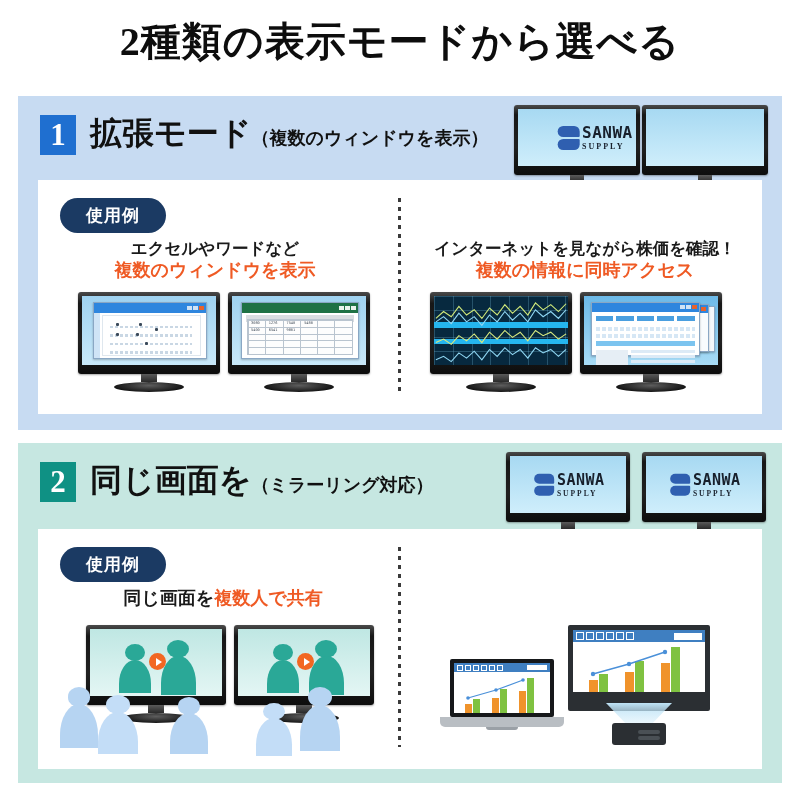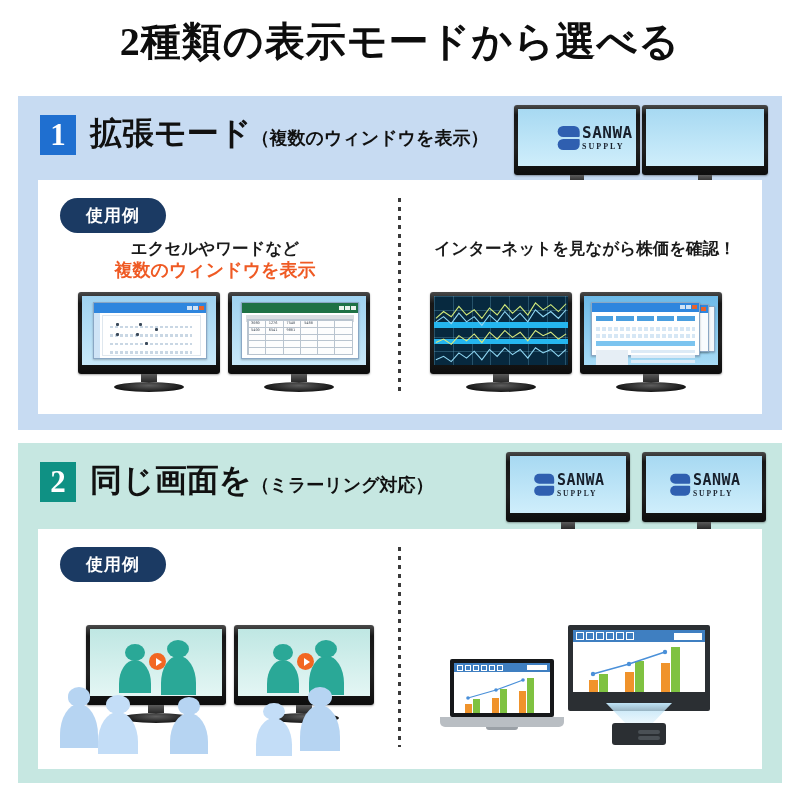--- a/index.html
+++ b/index.html
@@ -275,20 +275,21 @@
               </div>
             </div>
           </div>
           <div class="mon-neck" style="width:16px;height:8px;"></div>
           <div class="mon-base" style="width:70px;height:10px;"></div>
         </div>
       </div>
 
       <div class="caption" style="left:382px;top:58px;width:330px;">
         <span class="cap-black">インターネットを見ながら株価を確認！</span>
+        <span class="cap-orange">複数の情報に同時アクセス</span>
       </div>
 
       <div class="illus" style="left:392px;top:112px;width:310px;height:100px;">
 
         <div class="mon" style="position:absolute;left:0;top:0;">
           <div class="mon-bezel" style="width:142px;height:82px;">
             <div class="mon-screen">
               <div class="stock">
                 <div class="stock-grid"></div>
                 <div class="stock-band" style="top:38%;"></div>
@@ -393,20 +394,23 @@
             <div class="mon-base" style="width:62px;height:9px;"></div>
           </div>
         </div>
       </div>
     </div>
 
     <div class="card card-2">
       <div class="pill">使用例</div>
       <div class="dotted-div" style="left:360px;height:200px;"></div>
 
+      <div class="caption" style="left:30px;top:58px;width:310px;">
+        <span class="cap-inline c-blk">同じ画面を</span><span class="cap-inline c-org">複数人で共有</span>
+      </div>
 
       <div class="illus" style="left:22px;top:96px;width:330px;height:124px;">
 
         <div class="mon" style="position:absolute;left:26px;top:0;">
           <div class="mon-bezel" style="width:140px;height:80px;">
             <div class="mon-screen" style="background:linear-gradient(#bfe7e3,#e4f6f4);">
               <div class="person" style="left:22%;top:22%;width:24%;height:72%;">
                 <div class="head" style="left:18%;top:0;width:64%;height:36%;background:#2aa897;"></div>
                 <div class="body" style="left:0;top:33%;width:100%;height:70%;background:#2aa897;"></div>
               </div>

